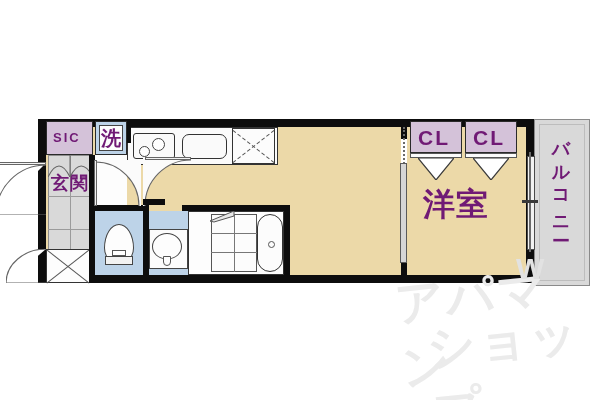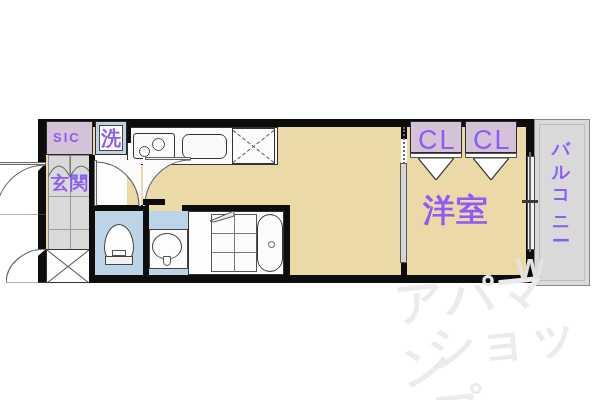--- a/index.html
+++ b/index.html
@@ -20,29 +20,29 @@
   
   .room-dk{background:#ecd9a8;}
   .room-yo{background:#ecd9a8;}
   .room-wet{background:#bdd3e8;}
   .room-white{background:#fdfdfd;}
   .room-genkan{background:#d9d9d9;}
   .closet{background:#d4c2d9;}
   .balcony{background:#d9d9d9;}
 
   
-  .lbl{position:absolute;color:#8b5cf6;line-height:1;white-space:nowrap;}
+  .lbl{position:absolute;color:#701a75;line-height:1;white-space:nowrap;}
   .lbl-dk1{font-size:37px;font-weight:700;letter-spacing:3px;}
   .lbl-dk2{font-size:35px;font-weight:700;letter-spacing:0px;}
   .lbl-yo1{font-size:32px;font-weight:700;letter-spacing:1px;}
   .lbl-yo2{font-size:31px;font-weight:700;}
   .lbl-sic{font-size:13px;font-weight:700;letter-spacing:2px;}
   .lbl-sen{font-size:20px;font-weight:700;}
   .lbl-gen{font-size:18px;font-weight:700;letter-spacing:1px;}
-  .lbl-cl{font-size:27px;font-weight:400;letter-spacing:2px;}
+  .lbl-cl{font-size:21px;font-weight:700;letter-spacing:2px;}
   .lbl-bal{font-size:18px;font-weight:700;writing-mode:vertical-rl;text-orientation:upright;letter-spacing:5px;}
 
   
   .fix{position:absolute;box-sizing:border-box;border:1.3px solid #333;background:#fafafa;}
   .fix-round{border-radius:8px;}
   .burner{position:absolute;border:1.3px solid #444;border-radius:50%;background:#fff;}
   .xbox{position:absolute;box-sizing:border-box;border:1.3px solid #333;background:#fcfcfc;}
   .xbox:before,.xbox:after{content:"";position:absolute;left:0;top:50%;width:100%;height:0;
      border-top:1px dashed #555;transform-origin:center;}
   .xbox:before{transform:rotate(38deg) scaleX(1.28);}
@@ -98,21 +98,21 @@
   <div class="burner" style="left:139px;top:146px;width:9px;height:9px;"></div>
   <div class="burner" style="left:152px;top:138px;width:11px;height:11px;"></div>
 
   <div class="fix fix-round" style="left:182px;top:134px;width:45px;height:25px;border-radius:7px;"></div>
 
   <div class="xbox" style="left:232px;top:128px;width:43px;height:36px;"></div>
 
 
   <div class="abs room-yo" style="left:407px;top:127px;width:119px;height:148px;"></div>
 
-  <div class="lbl lbl-yo1" style="left:423px;top:194px;">洋室</div>
+  <div class="lbl lbl-yo1" style="left:423px;top:188px;">洋室</div>
 
   <div class="abs wall" style="left:401px;top:127px;width:6px;height:12px;"></div>
   <div class="abs wall" style="left:401px;top:262px;width:6px;height:13px;"></div>
 
   <div class="dotted" style="left:403px;top:127px;height:40px;"></div>
   <div class="abs" style="left:400px;top:163px;width:7px;height:100px;background:#d6d6d6;border:1px solid #5a5a5a;"></div>
 
   <div class="abs closet thin" style="left:410px;top:121px;width:52px;height:32px;border:1.3px solid #2a2a2a;"></div>
   <div class="lbl lbl-cl" style="left:418px;top:127px;">CL</div>
 

